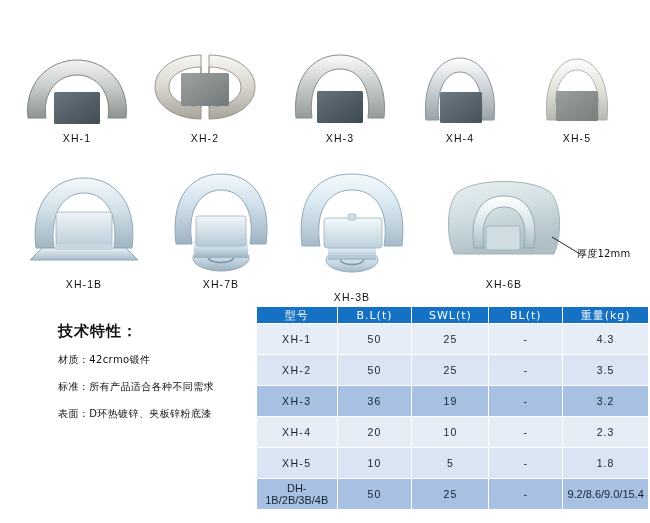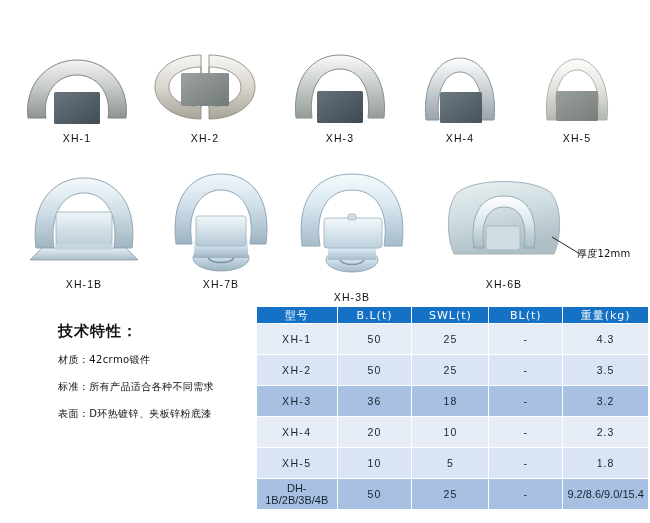--- a/index.html
+++ b/index.html
@@ -314,21 +314,21 @@
       <tr class="r-light2">
         <td class="model">XH-2</td>
         <td>50</td>
         <td>25</td>
         <td>-</td>
         <td>3.5</td>
       </tr>
       <tr class="r-mid">
         <td class="model">XH-3</td>
         <td>36</td>
-        <td>18</td>
+        <td>19</td>
         <td>-</td>
         <td>3.2</td>
       </tr>
       <tr class="r-light">
         <td class="model">XH-4</td>
         <td>20</td>
         <td>10</td>
         <td>-</td>
         <td>2.3</td>
       </tr>

